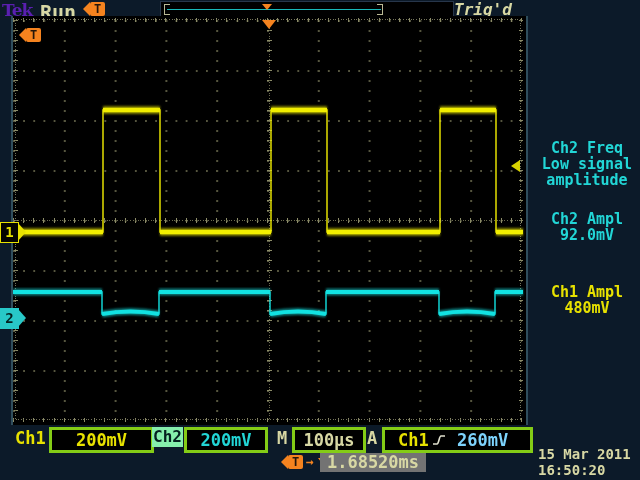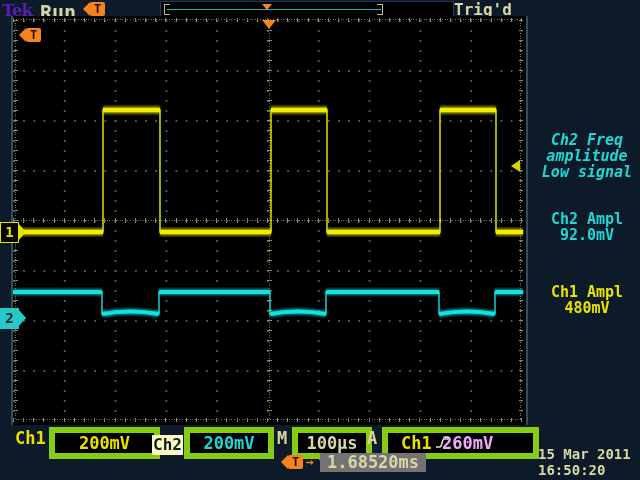--- a/index.html
+++ b/index.html
@@ -7,21 +7,21 @@
          font-family:"DejaVu Sans Mono","Liberation Mono",monospace;font-weight:bold;}
   .abs{position:absolute;}
   .cream{color:#d8d8a4;}
   .yel{color:#e8e200;}
   .cyn{color:#22d6d6;}
 
   
   #logo{left:2px;top:0px;font-family:"DejaVu Serif","Liberation Serif",serif;
         font-size:17px;color:#5a1fb0;letter-spacing:-1px;}
   #acq-state{left:40px;top:0px;font-size:20px;}
-  #trig-status{left:454px;top:0px;font-size:16px;}
+  #trig-status{left:454px;top:0px;font-size:16px;font-style:italic;}
 
   .ticon{width:15px;height:14px;background:#f5831f;color:#26160a;font-size:12px;
          line-height:14px;text-align:center;border-radius:2px;}
   .ticon::before{content:"";position:absolute;left:-7px;top:0px;
          border-top:7px solid transparent;border-bottom:7px solid transparent;
          border-right:7px solid #f5831f;}
 
   #record-view{left:160px;top:1px;width:292px;height:15px;background:#000;
                border:1px solid #27364a;}
   .brk{position:absolute;top:2px;bottom:2px;width:5px;}
@@ -67,39 +67,39 @@
   #trig-level-arrow{left:511px;top:160px;width:0;height:0;
       border-top:6px solid transparent;border-bottom:6px solid transparent;
       border-right:9px solid #d8d200;}
   #trig-pos-marker{left:262px;top:20px;width:0;height:0;
       border-left:7px solid transparent;border-right:7px solid transparent;
       border-top:9px solid #f5831f;}
   #trig-offscreen{left:26px;top:28px;}
 
   
   .meas{left:534px;width:106px;text-align:center;font-size:15px;line-height:16px;}
-  #meas1{top:132px;font-style:italic;}
+  #meas1{top:140px;}
   #meas2{top:211px;}
   #meas3{top:284px;}
 
   
-  .sbox{top:427px;height:20px;background:#000;border:6px solid #84cc16;
+  .sbox{top:427px;height:20px;background:#000;border:3px solid #84cc16;
         font-size:17px;line-height:20px;text-align:center;}
   .slab{top:428px;font-size:17px;line-height:20px;}
   #ch1-label{left:15px;}
   #ch1-box{left:49px;width:99px;}
-  #ch2-badge{left:152px;top:427px;width:31px;height:20px;background:#fef9c3;color:#04201f;
-             font-size:16px;line-height:20px;text-align:center;margin-top:8px;}
+  #ch2-badge{left:152px;top:427px;width:31px;height:20px;background:#86efac;color:#04201f;
+             font-size:16px;line-height:20px;text-align:center;}
   #ch2-box{left:184px;width:78px;}
   #time-label{left:277px;}
   #time-box{left:292px;width:68px;text-align:center;}
   #trig-label{left:367px;}
   #trig-box{left:382px;width:145px;text-align:left;}
   #trig-box .src{margin-left:13px;color:#e8e200;}
-  #trig-box .lvl{color:#f0abfc;}
+  #trig-box .lvl{margin-left:18px;color:#7dd3fc;}
   #slope-icon{position:absolute;left:47px;top:4px;}
 
   
   #delay-group{left:288px;top:455px;height:15px;}
   #delay-ticon{left:0px;top:0px;}
   #delay-arrow{position:absolute;left:18px;top:-1px;color:#f5831f;font-size:13px;}
   #delay-tri{position:absolute;left:30px;top:3px;width:0;height:0;
       border-left:6px solid transparent;border-right:6px solid transparent;
       border-top:8px solid #f5831f;}
   #delay-box{left:320px;top:453px;width:106px;height:19px;background:#737373;
@@ -155,22 +155,22 @@
   <div class="abs chmark" id="mark-ch2">
     <span>2</span>
     <span class="arr-o"></span>
   </div>
   <div class="abs" id="trig-level-arrow"></div>
   <div class="abs" id="trig-pos-marker"></div>
   <div class="abs ticon" id="trig-offscreen">T</div>
 
   <div class="abs meas cyn" id="meas1">
     <div>Ch2 Freq</div>
+    <div>Low signal</div>
     <div>amplitude</div>
-    <div>Low signal</div>
   </div>
   <div class="abs meas cyn" id="meas2">
     <div>Ch2 Ampl</div>
     <div>92.0mV</div>
   </div>
   <div class="abs meas yel" id="meas3">
     <div>Ch1 Ampl</div>
     <div>480mV</div>
   </div>
 

